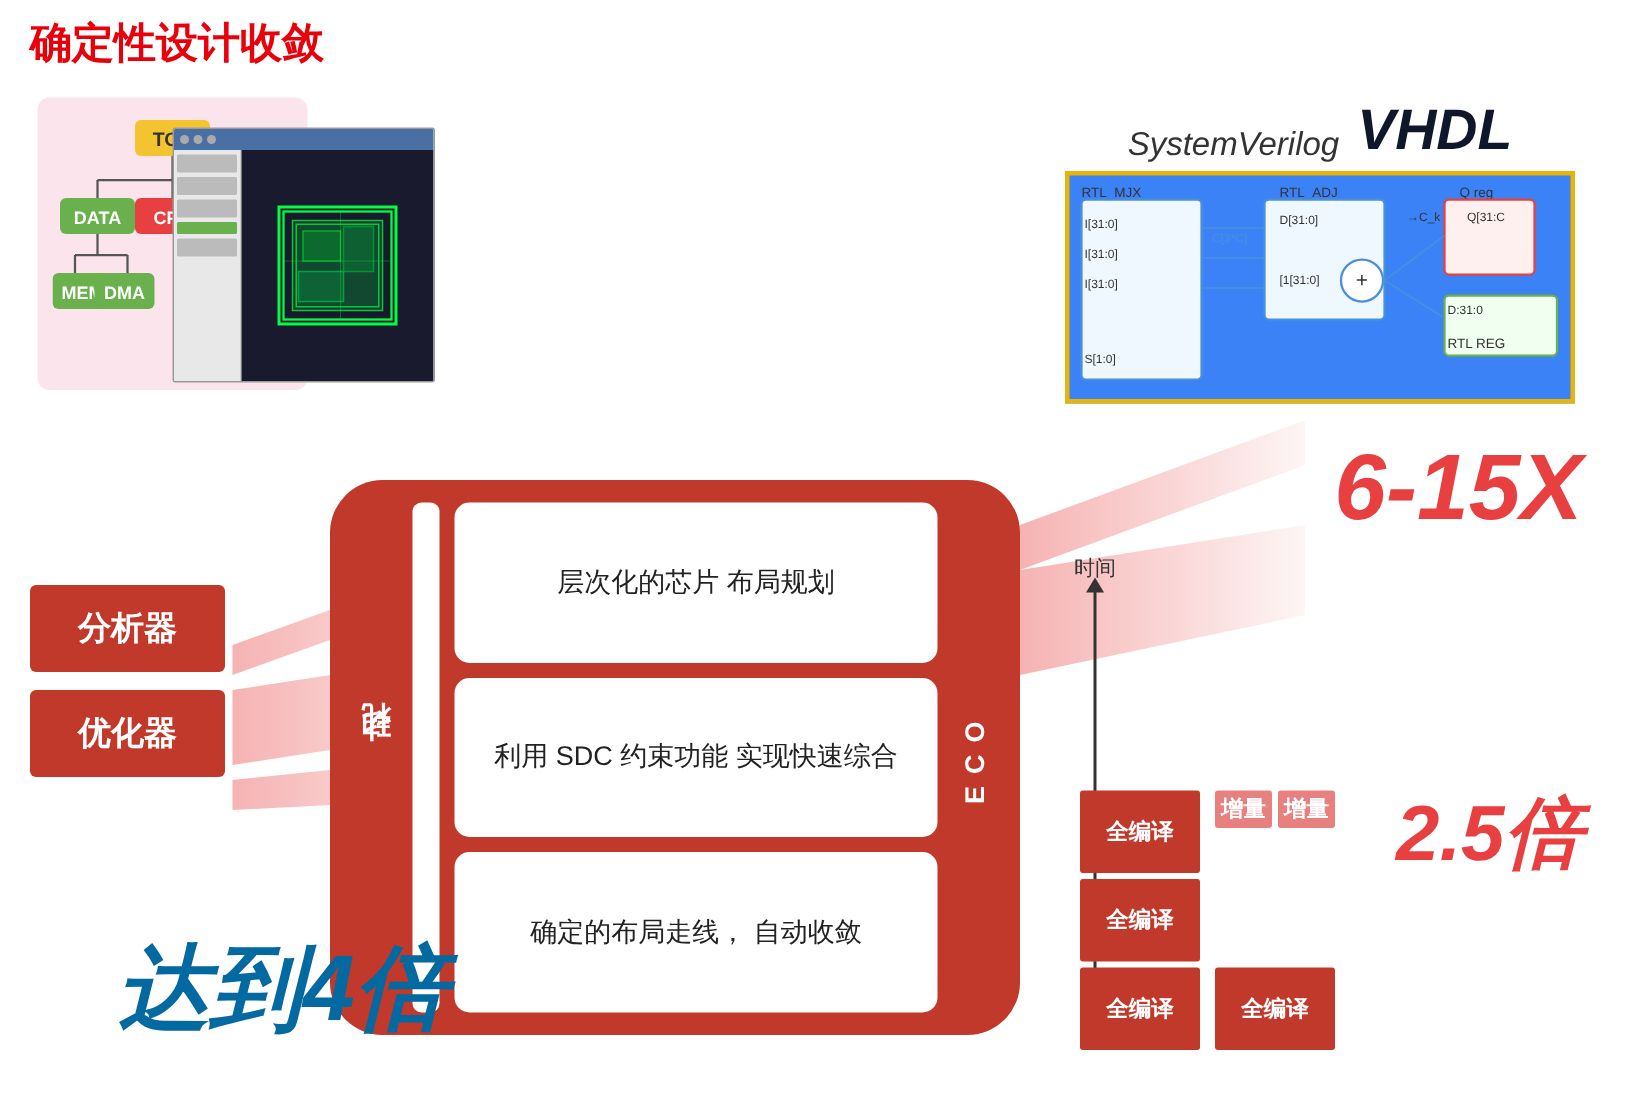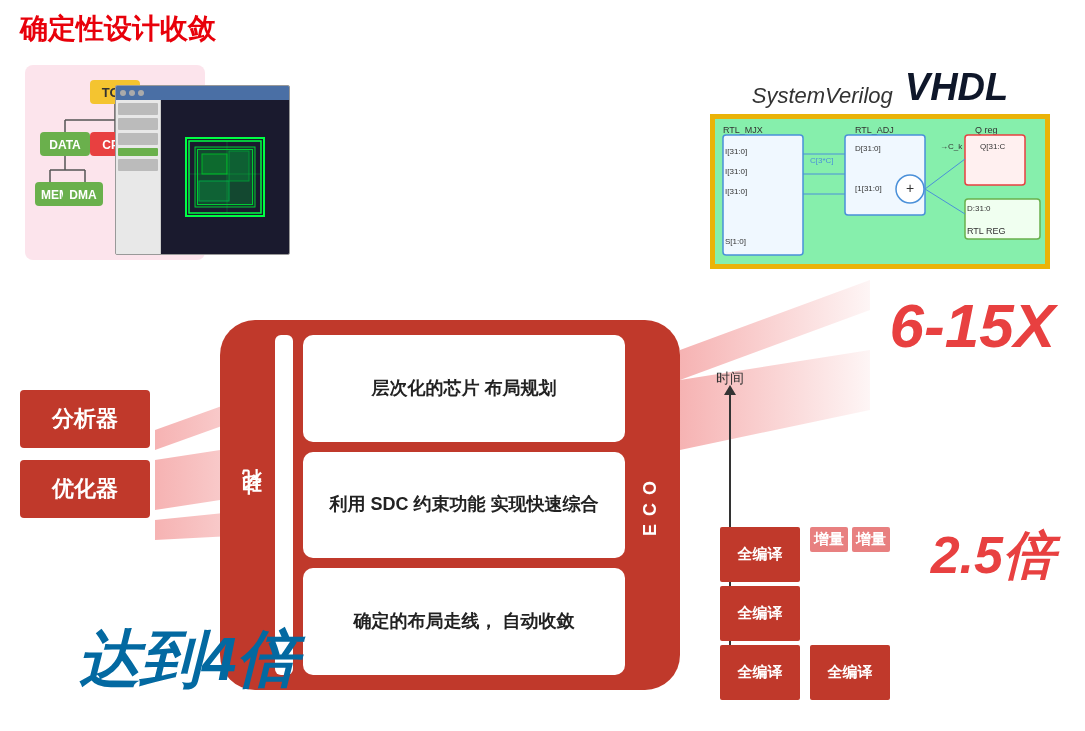--- a/index.html
+++ b/index.html
@@ -125,22 +125,22 @@
       font-weight: 900;
       color: #0f172a;
       font-style: italic;
       margin-left: 8px;
       margin-top: 11px;
     }
 
     .rtl-diagram {
       width: 340px;
       height: 155px;
-      background: #86efac;
-      border: 5px solid #eab308;
+      background: #3b82f6;
+      border: 3px solid #eab308;
       margin: 5px auto;
       position: relative;
       font-size: 9px;
       overflow: hidden;
     }
 
     
     .big-number-top {
       position: absolute;
       top: 290px;
@@ -242,21 +242,21 @@
 
     .content-box {
       background: white;
       border-radius: 10px;
       display: flex;
       align-items: center;
       justify-content: center;
       flex: 1;
       text-align: center;
       font-size: 18px;
-      font-weight: bold;
+      font-weight: normal;
       color: #222;
       line-height: 1.4;
       padding: 8px;
     }
 
     .eco-label-container {
       display: flex;
       align-items: center;
       justify-content: center;
       width: 30px;

